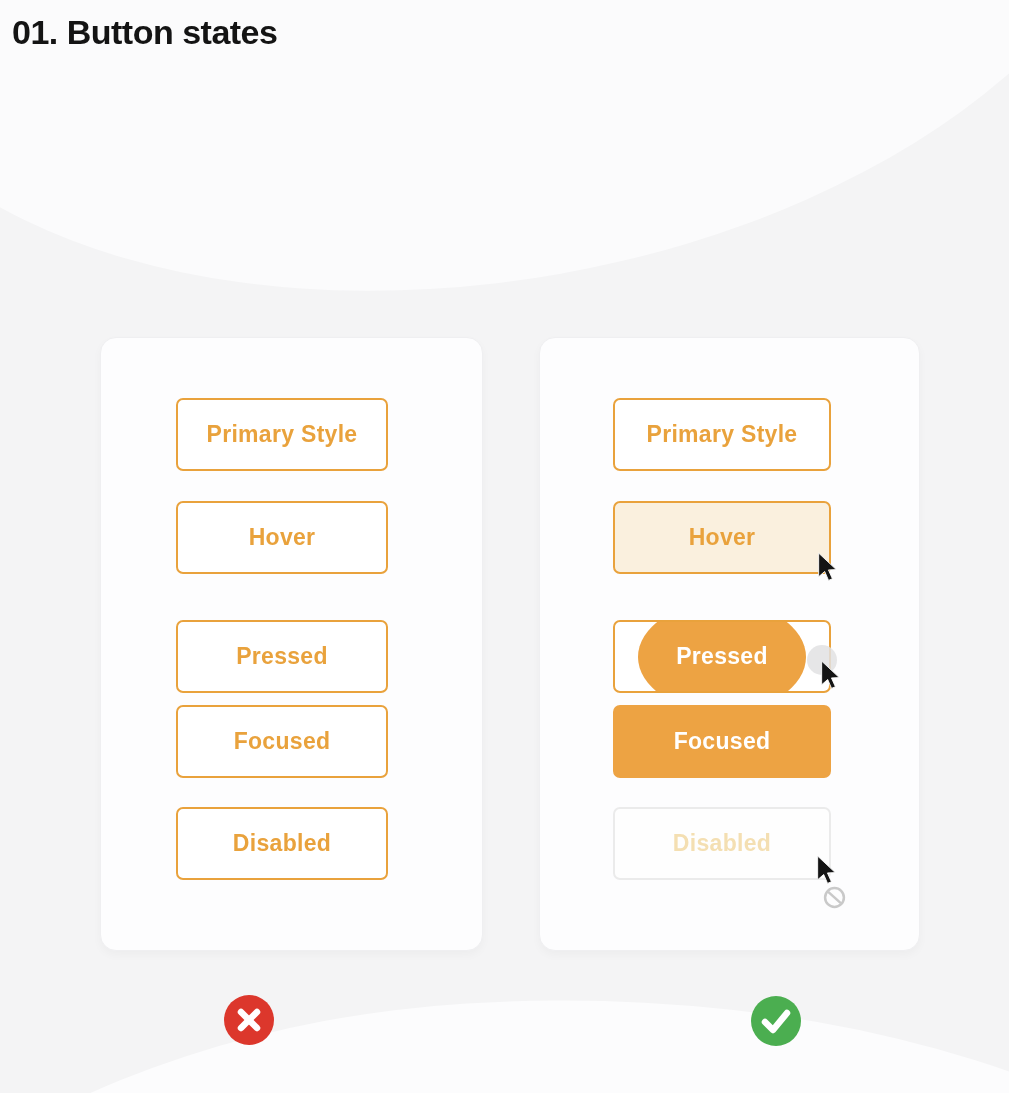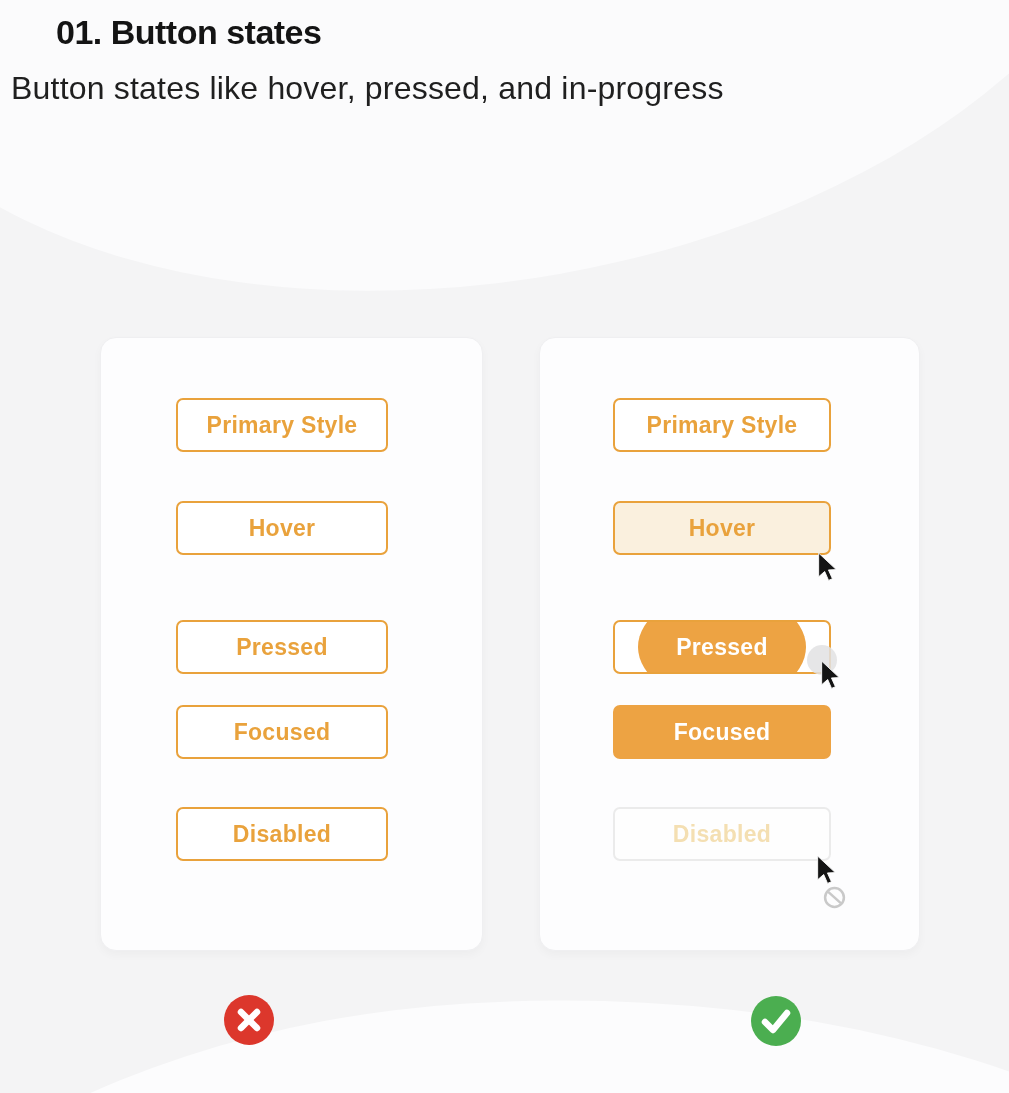--- a/index.html
+++ b/index.html
@@ -19,41 +19,40 @@
   .wave-bottom {
     top:998px; left:-260px; width:1650px; height:520px;
     background:#FCFCFD; transform:rotate(-3.5deg);
     border-radius:45% 55% 0 0 / 90% 100% 0 0;
   }
   
   .page-title {
     position:absolute; left:12px; top:13px;
     font-size:34px; font-weight:bold; letter-spacing:-0.5px;
     color:#141414;
-    margin-left:44px;
   }
   .intro { position:absolute; left:11px; top:62px; width:995px; }
   .intro-line {
     font-size:32px; line-height:53px; color:#1F1F1F; letter-spacing:0.2px;
     white-space:nowrap;
   }
   
   .card {
     position:absolute; top:337px; height:614px;
     background: var(--card-background, #FDFDFE);
     border:1px solid #EFEFF1; border-radius:16px;
     box-shadow:0 4px 10px rgba(0,0,0,0.03);
   }
   .card-wrong   { left:100px; width:383px; }
   .card-correct { left:539px; width:381px; }
   
   .btn {
     position:absolute;
     display:flex; align-items:center; justify-content:center;
-    height:54px; border-radius:7px;
+    height:73px; border-radius:7px;
     border:2px solid var(--accent-orange, #E9A23C);
     background:#FFFFFF;
     color:var(--accent-orange, #E9A23C);
     font-size:23px; font-weight:bold; letter-spacing:0.3px;
   }
   .card-wrong .btn   { left:75px; width:212px; }
   .card-correct .btn { left:73px; width:218px; }
   .row-0 { top:60px; }  .row-1 { top:163px; }
   .row-2 { top:282px; } .row-3 { top:367px; }
   .row-4 { top:469px; }
@@ -95,21 +94,20 @@
   .verdict svg { position:absolute; left:0; top:0; }
 </style>
 </head>
 <body>
 
 <div class="wave wave-top"></div>
 <div class="wave wave-bottom"></div>
 
 <h1 class="page-title">01. Button states</h1>
 <div class="intro">
-  <div class="intro-line">Button states like hover, pressed, and in-progress</div>
 </div>
 
 <div class="card card-wrong">
   <div class="btn row-0">
     <span class="btn-label">Primary Style</span>
   </div>
   <div class="btn row-1">
     <span class="btn-label">Hover</span>
   </div>
   <div class="btn row-2">

